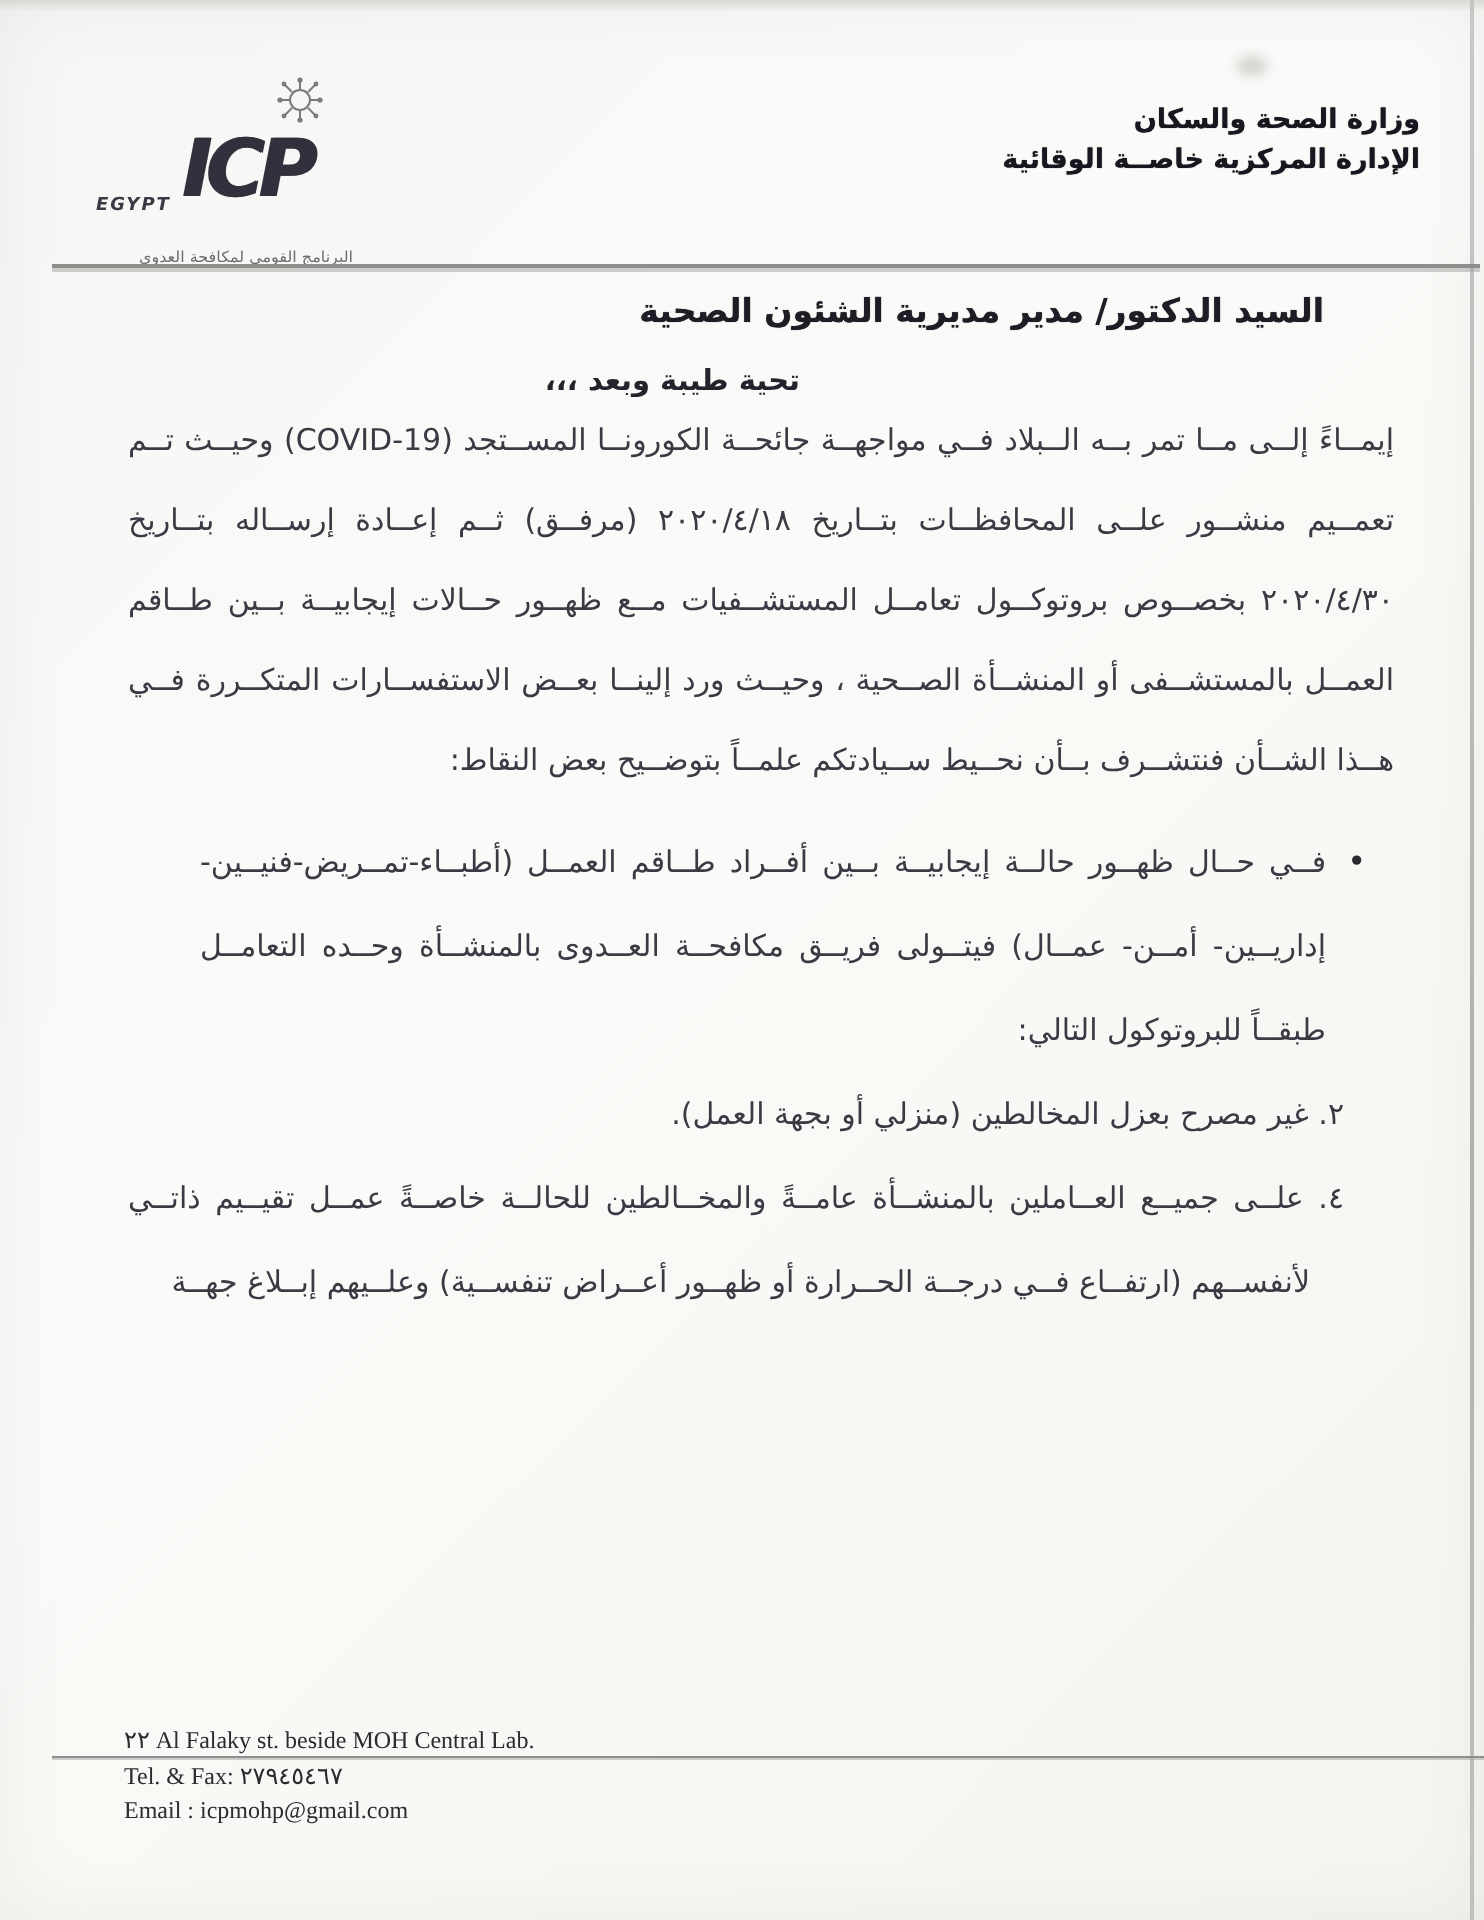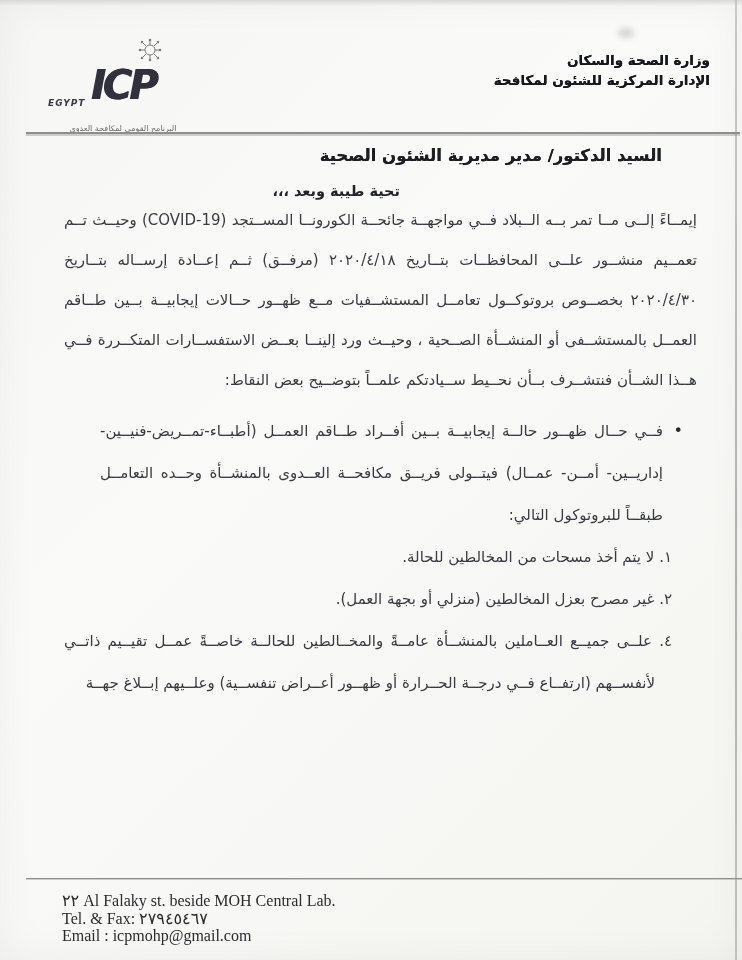--- a/index.html
+++ b/index.html
@@ -75,22 +75,22 @@
     text-align:justify;line-height:42px;
     padding-right:17px;text-indent:-17px;margin:0;
   }
 
   
   .footer-rule{
     position:absolute;left:26px;right:0;top:878px;height:1px;
     background:#8f8f8d;box-shadow:0 1px 0 rgba(160,160,158,.5);
   }
   .footer-en{
-    position:absolute;left:62px;top:892px;
-    font-family:"Liberation Serif",serif;font-size:16px;line-height:17.5px;color:#2b2b30;
+    position:absolute;left:62px;top:862px;
+    font-family:"Liberation Serif",serif;font-size:12px;line-height:17.5px;color:#2b2b30;
   }
   .footer-ar{
     position:absolute;right:38px;top:896px;direction:rtl;text-align:right;
     font-size:11.5px;line-height:17px;color:#3c3c42;font-weight:bold;
   }
 </style>
 </head>
 <body>
 
 <div class="paper">
@@ -125,38 +125,37 @@
         </g>
       </svg>
     </span>
     <span class="word">ICP</span>
     <span class="egypt">EGYPT</span>
     <span class="tagline">البرنامج القومي لمكافحة العدوى</span>
   </div>
 
   <div class="ministry">
     <div>وزارة الصحة والسكان</div>
-    <div>الإدارة المركزية للشئون لمكافحة</div>
+    <div>الإدارة المركزية خاصــة الوقائية</div>
   </div>
 
   <div class="header-rule"></div>
 
   <div class="addressee">السيد الدكتور/ مدير مديرية الشئون الصحية</div>
   <div class="salutation">تحية طيبة وبعد ،،،</div>
 
   <div class="body-block">
     <p class="intro">إيمــاءً إلــى مــا تمر بــه الــبلاد فــي مواجهــة جائحــة الكورونــا المســتجد (COVID-19) وحيــث تــم تعمــيم منشــور علــى المحافظــات بتــاريخ ٢٠٢٠/٤/١٨ (مرفــق) ثــم إعــادة إرســاله بتــاريخ ٢٠٢٠/٤/٣٠ بخصــوص بروتوكــول تعامــل المستشــفيات مــع ظهــور حــالات إيجابيــة بــين طــاقم العمــل بالمستشــفى أو المنشــأة الصــحية ، وحيــث ورد إلينــا بعــض الاستفســارات المتكــررة فــي هــذا الشــأن فنتشــرف بــأن نحــيط ســيادتكم علمــاً بتوضــيح بعض النقاط:</p>
 
     <div class="bullet-item">
       <span class="bullet-marker">•</span>
       <span class="bullet-text">فــي حــال ظهــور حالــة إيجابيــة بــين أفــراد طــاقم العمــل (أطبــاء-تمــريض-فنيــين- إداريــين- أمــن- عمــال) فيتــولى فريــق مكافحــة العــدوى بالمنشــأة وحــده التعامــل طبقــاً للبروتوكول التالي:</span>
     </div>
 
     <div class="num-list">
-      <p class="num-item"><span>١.</span> <span>لا يتم أخذ مسحات من المخالطين للحالة.</span></p>
       <p class="num-item"><span>٢.</span> <span>غير مصرح بعزل المخالطين (منزلي أو بجهة العمل).</span></p>
       <p class="num-item"><span>٤.</span> <span>علــى جميــع العــاملين بالمنشــأة عامــةً والمخــالطين للحالــة خاصــةً عمــل تقيــيم ذاتــي لأنفســهم (ارتفــاع فــي درجــة الحــرارة أو ظهــور أعــراض تنفســية) وعلــيهم إبــلاغ جهــة</span></p>
     </div>
   </div>
 
   <div class="footer-rule"></div>
 
   <div class="footer-en">
     <div>٢٢ Al Falaky st. beside MOH Central Lab.</div>
     <div>Tel. &amp; Fax: ٢٧٩٤٥٤٦٧</div>

